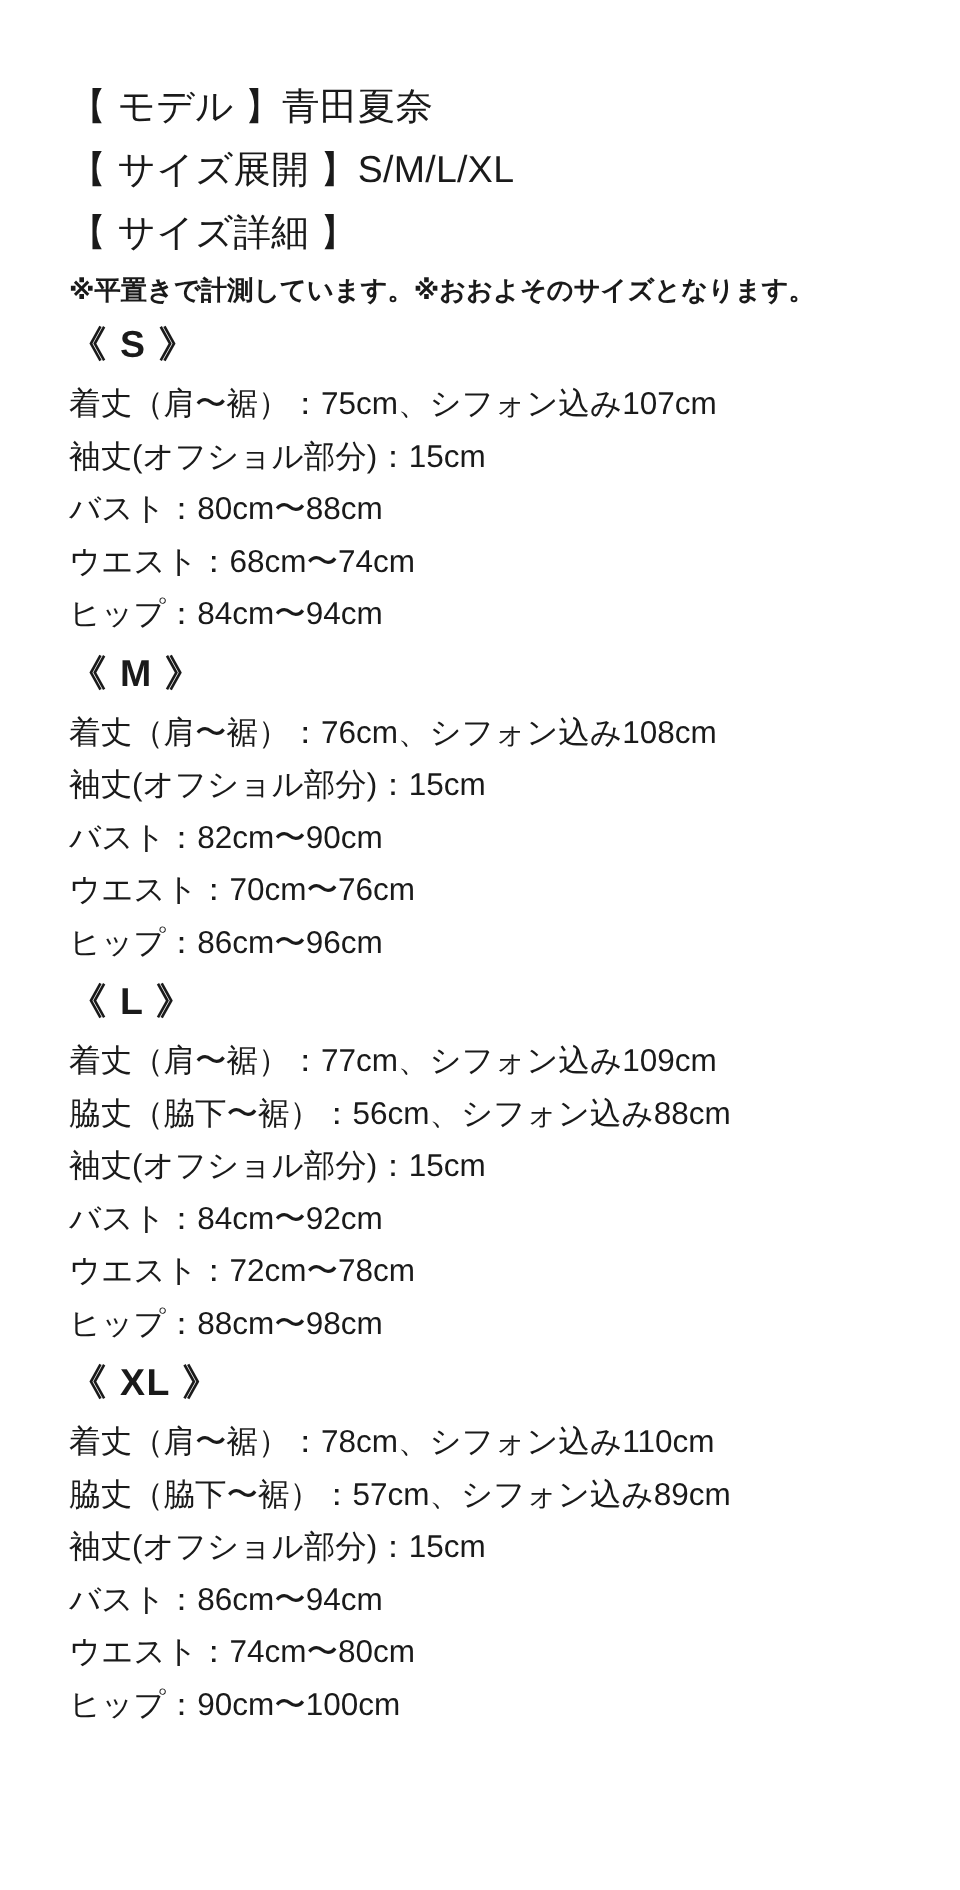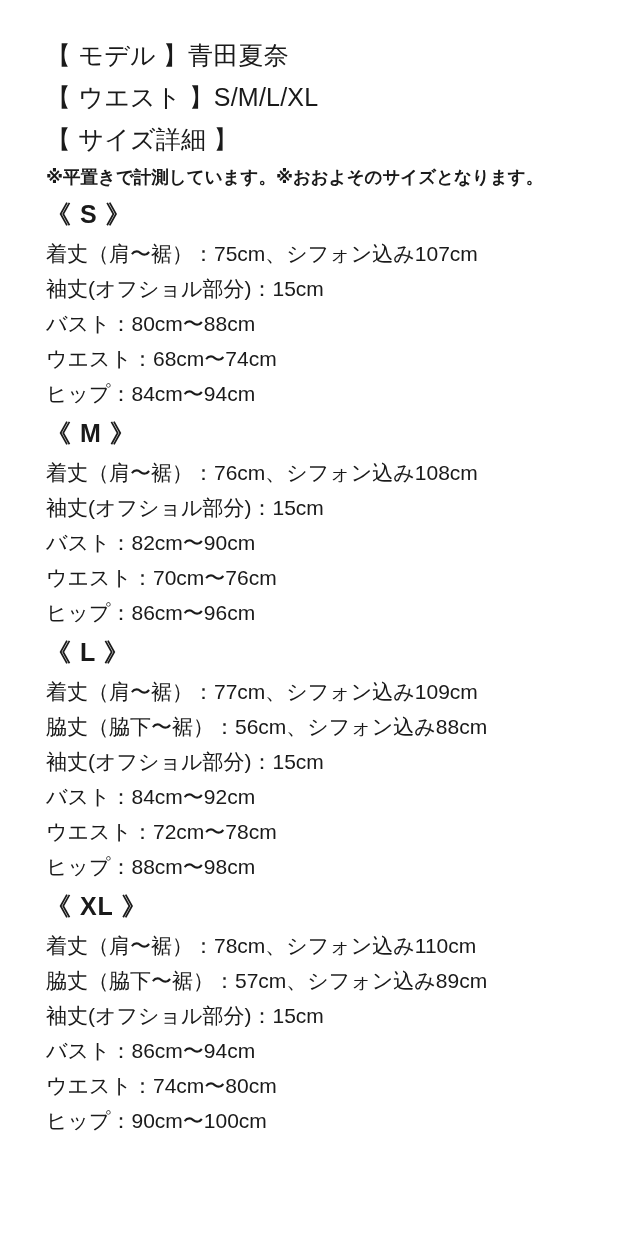--- a/index.html
+++ b/index.html
@@ -11,21 +11,21 @@
     height: 1260px;
     background: #ffffff;
     font-family: "Liberation Sans", "DejaVu Sans", sans-serif;
     color: #1a1a1a;
     overflow: hidden;
   }
   .page {
     width: 640px;
     height: 1160px;
     box-sizing: border-box;
-    padding: 34px 0 0 0;
+    padding: 50px 0 0 0;
     position: relative;
   }
   .header-block {
     padding-left: 46px;
   }
   .header-line {
     font-size: 25px;
     line-height: 42px;
     letter-spacing: 0.2px;
     white-space: nowrap;
@@ -55,21 +55,21 @@
     white-space: nowrap;
   }
 </style>
 </head>
 <body>
 
 <div class="page">
 
   <div class="header-block">
     <div class="header-line">【 モデル 】青田夏奈</div>
-    <div class="header-line">【 ウエスト 】S/M/L/XL</div>
+    <div class="header-line">【 サイズ展開 】S/M/L/XL</div>
     <div class="header-line">【 サイズ詳細 】</div>
   </div>
 
   <div class="note">※平置きで計測しています。※おおよそのサイズとなります。</div>
 
   <div class="size-group">
     <div class="size-title">《 S 》</div>
     <div class="spec-line">着丈（肩〜裾）：75cm、シフォン込み107cm</div>
     <div class="spec-line">袖丈(オフショル部分)：15cm</div>
     <div class="spec-line">バスト：80cm〜88cm</div>

